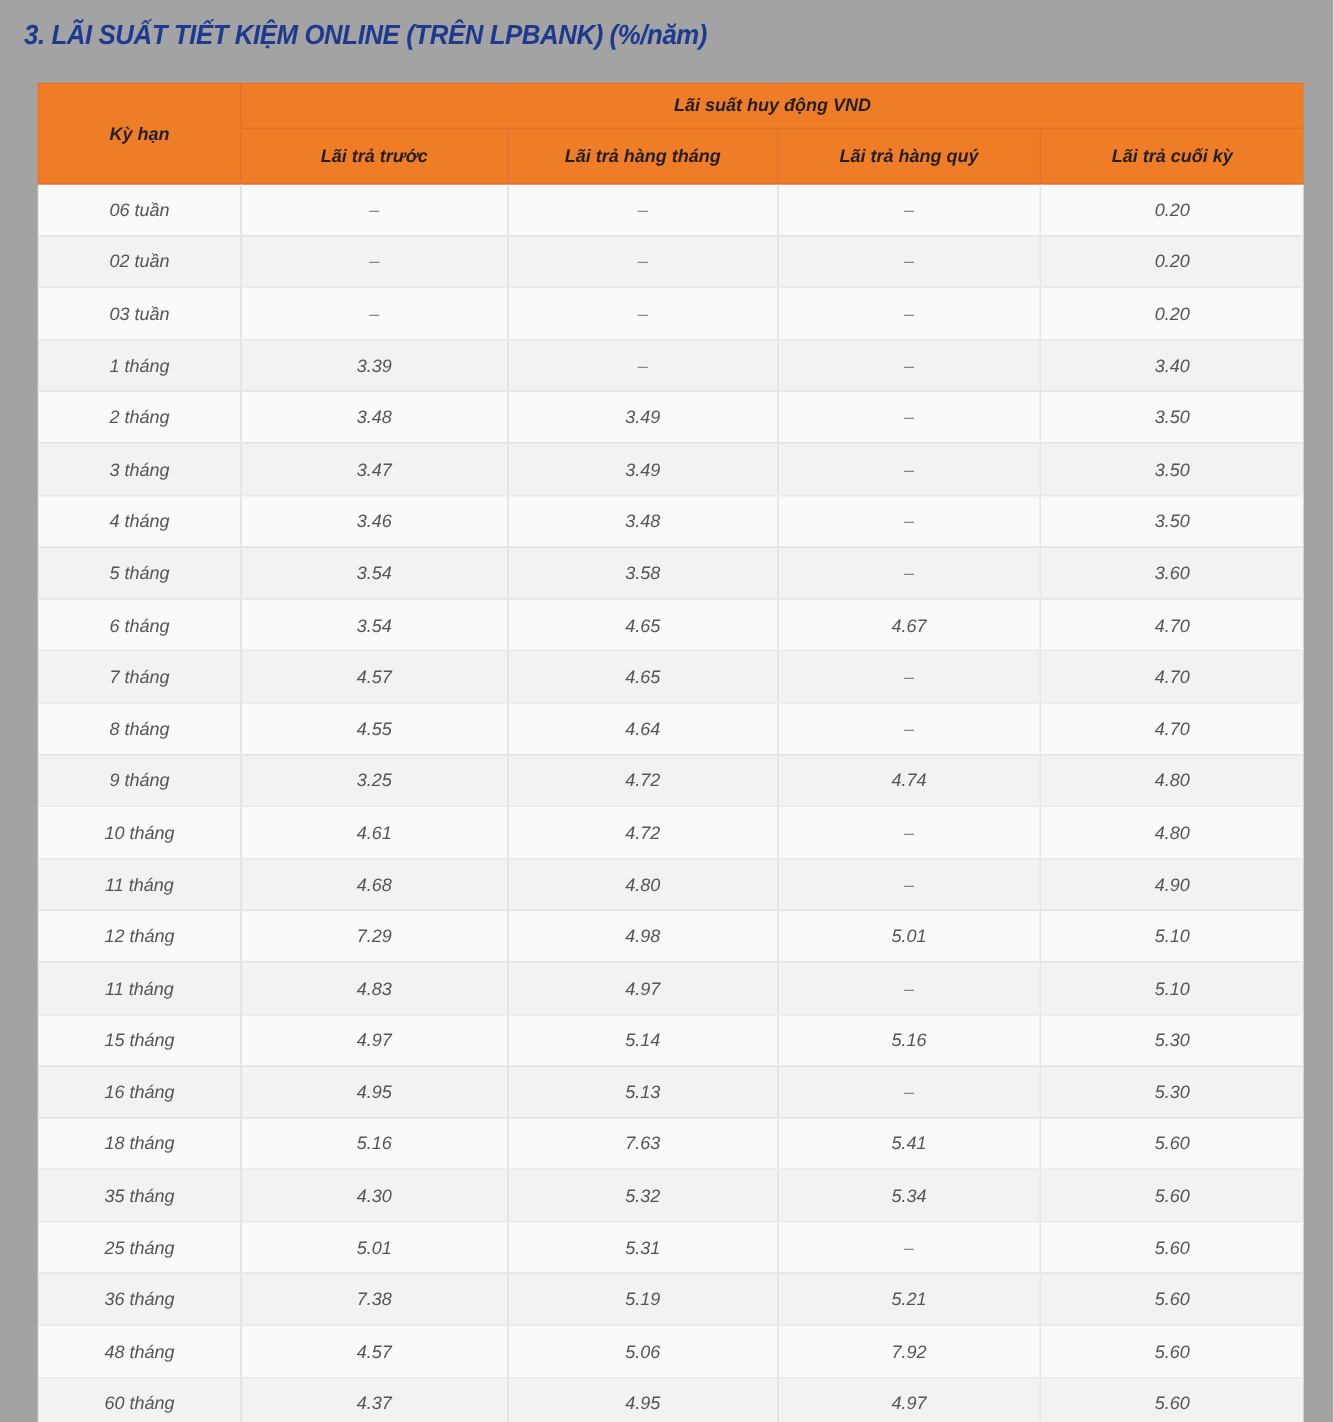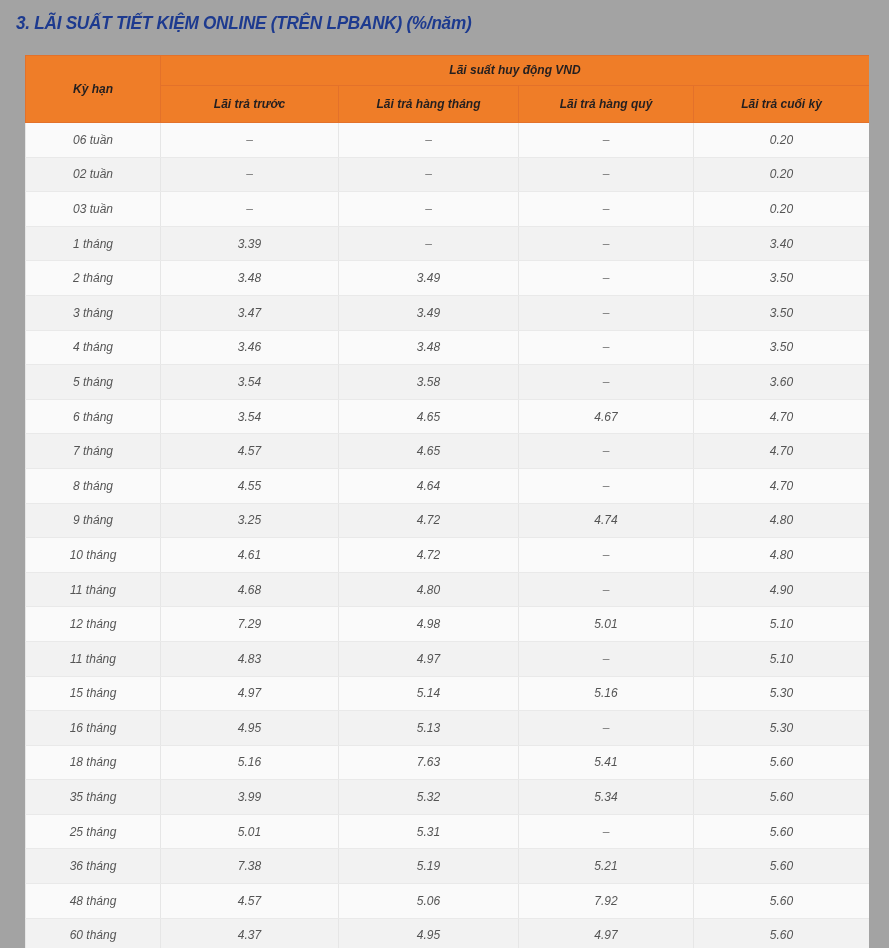--- a/index.html
+++ b/index.html
@@ -260,21 +260,21 @@
           </tr>
           <tr>
             <td class="term-cell">18 tháng</td>
             <td class="">5.16</td>
             <td class="">7.63</td>
             <td class="">5.41</td>
             <td class="">5.60</td>
           </tr>
           <tr>
             <td class="term-cell">35 tháng</td>
-            <td class="">3.99</td>
+            <td class="">4.30</td>
             <td class="">5.32</td>
             <td class="">5.34</td>
             <td class="">5.60</td>
           </tr>
           <tr>
             <td class="term-cell">25 tháng</td>
             <td class="">5.01</td>
             <td class="">5.31</td>
             <td class="dash">–</td>
             <td class="">5.60</td>

